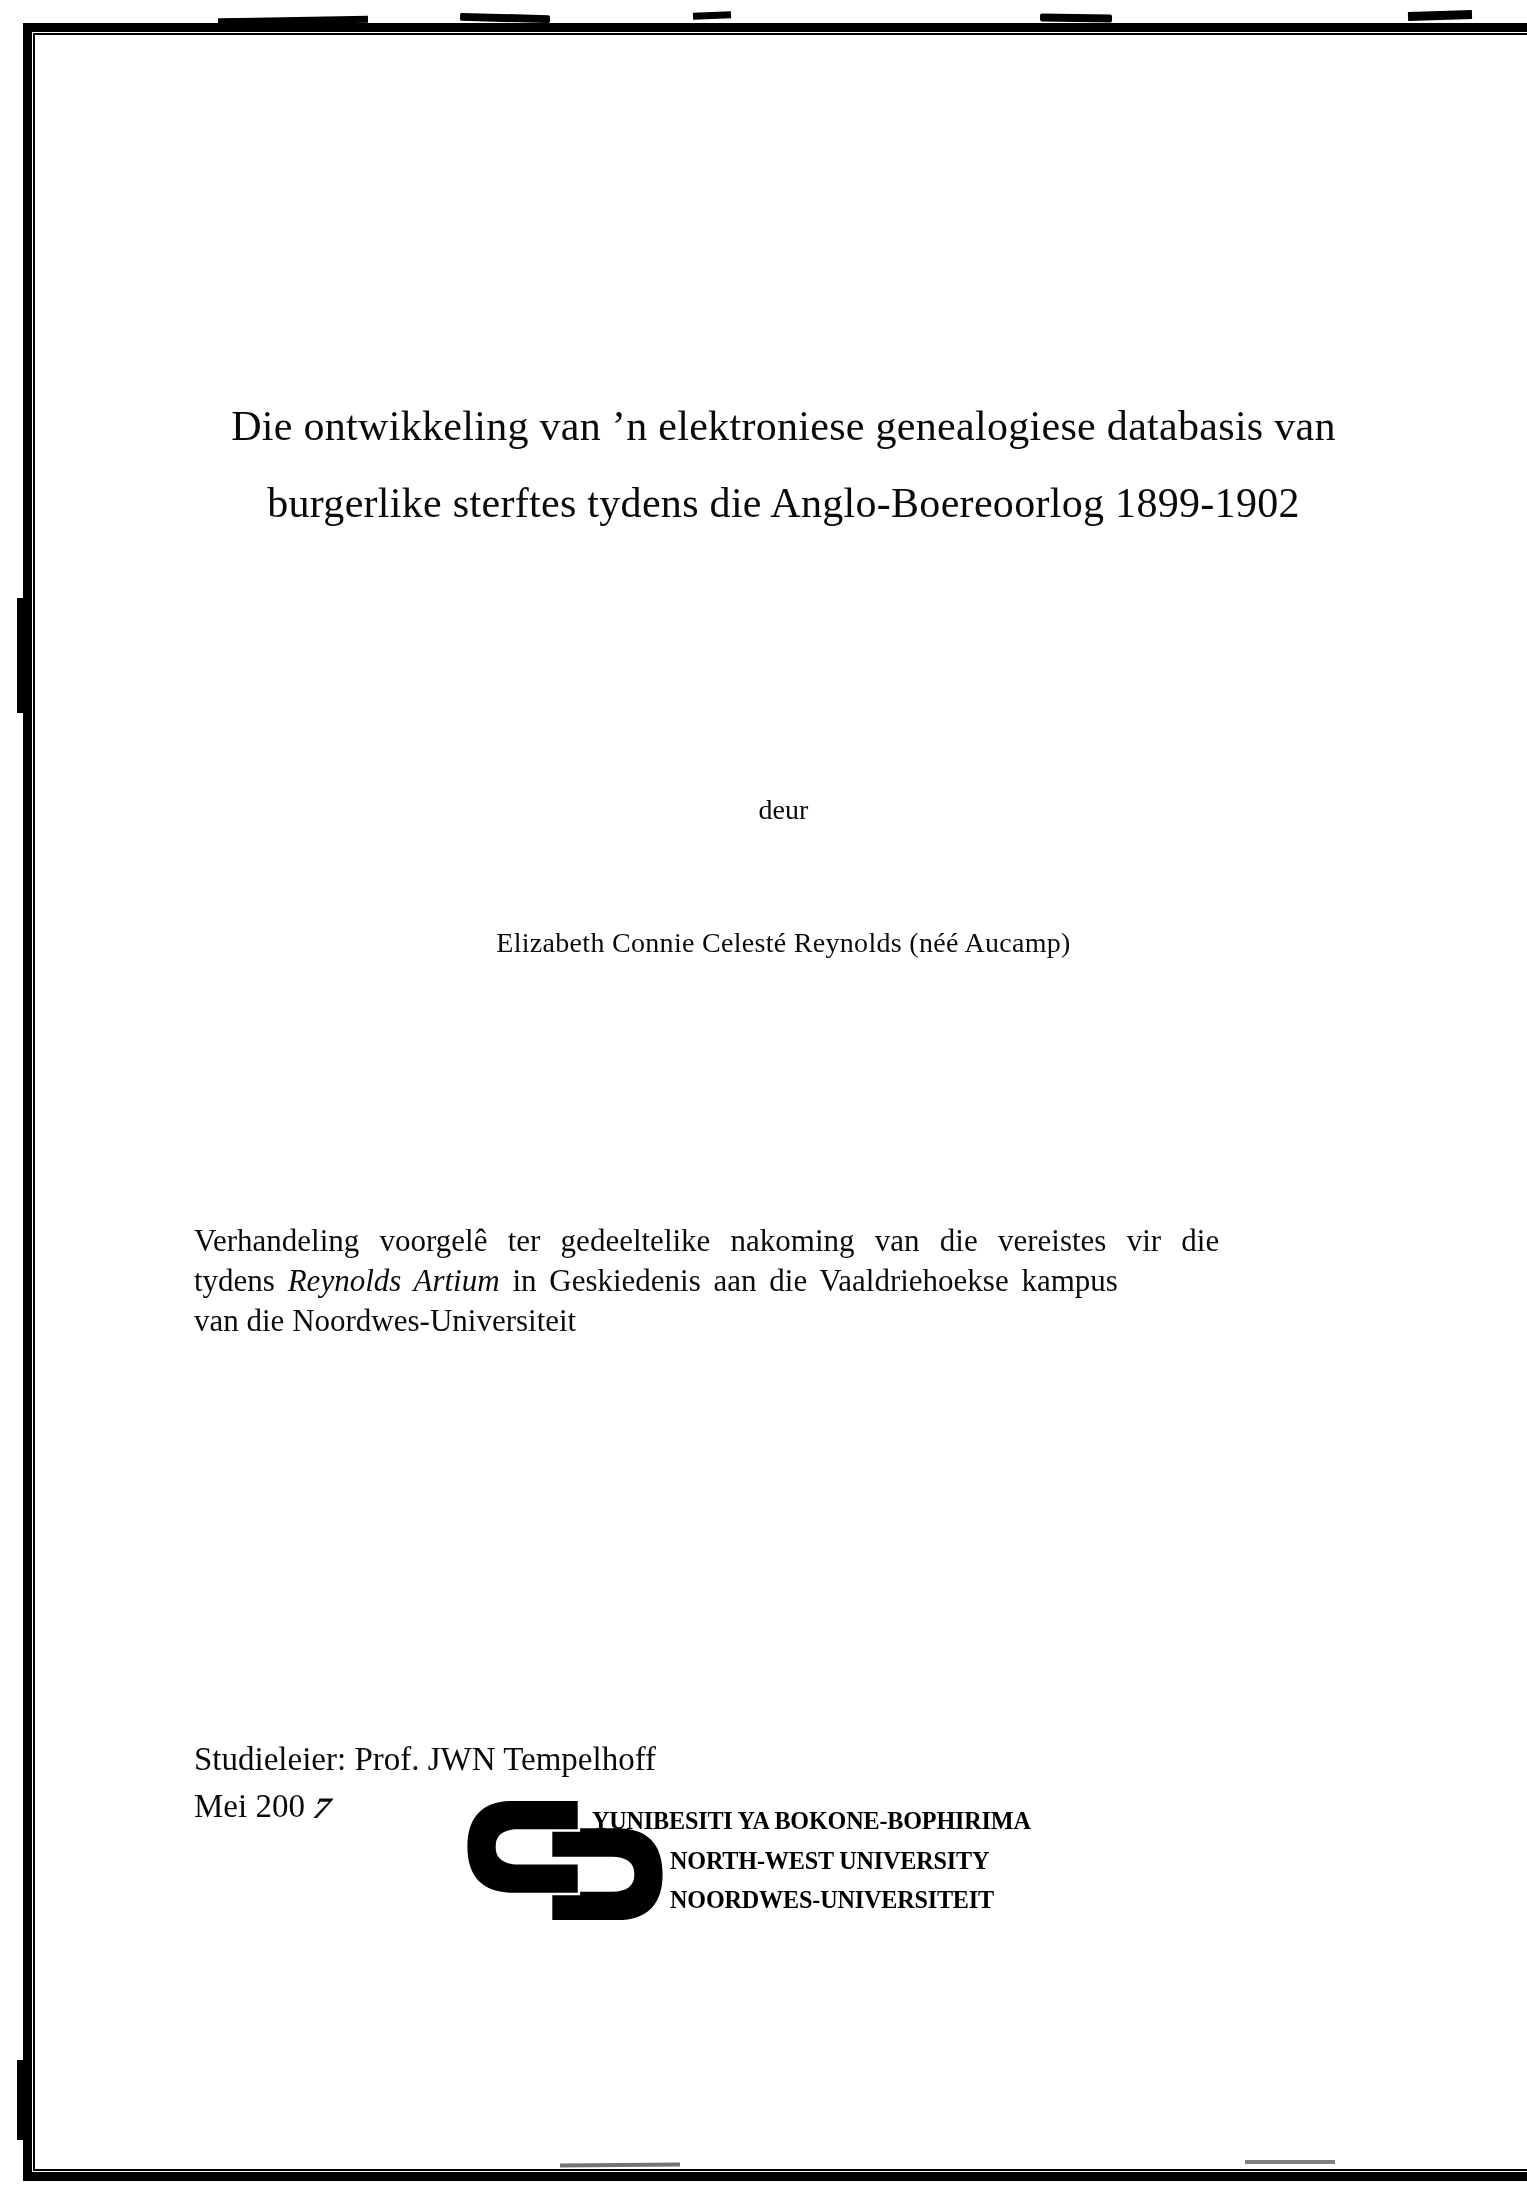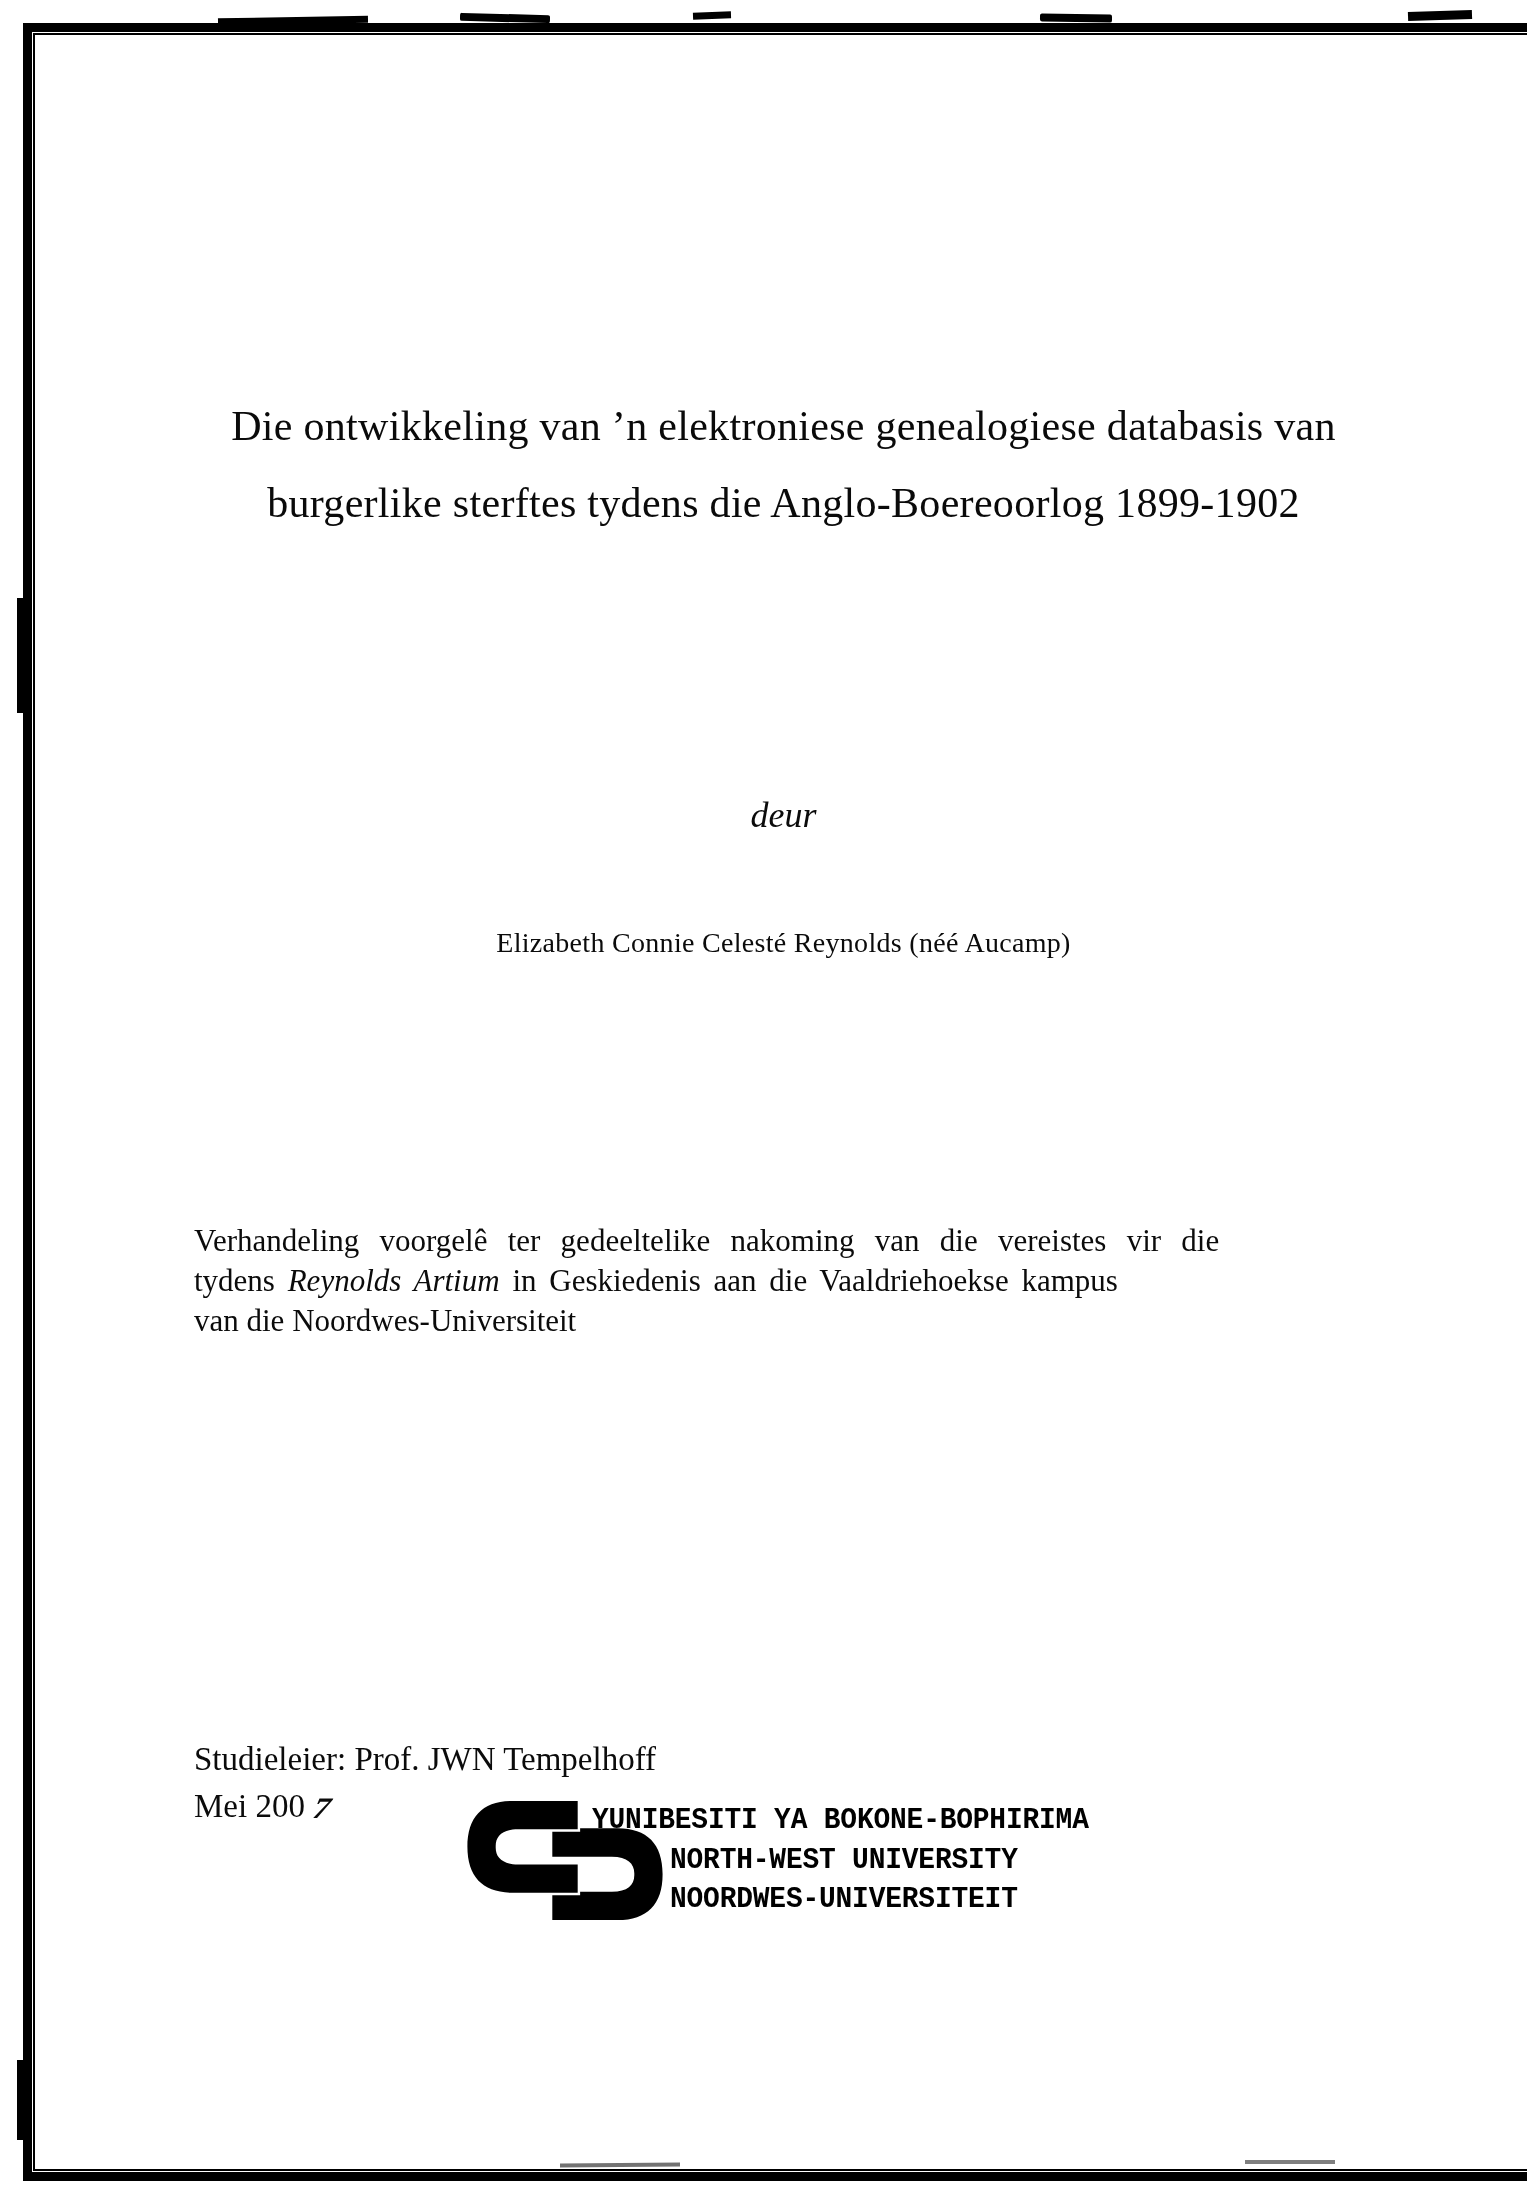--- a/index.html
+++ b/index.html
@@ -52,22 +52,21 @@
     line-height: 77px;
     letter-spacing: 0.3px;
     color: #0a0a0a;
   }
   .title .t-line { display: block; }
 
   .deur {
     position: absolute;
     left: 60px; right: 64px; top: 794px;
     text-align: center;
-    font-size: 36px;
-    font-style: italic;
+    font-size: 28px;
   }
 
   .author {
     position: absolute;
     left: 60px; right: 64px; top: 927px;
     text-align: center;
     font-size: 28px;
     letter-spacing: 0.3px;
   }
 
@@ -98,23 +97,23 @@
 
   
   .logo-mark {
     position: absolute;
     left: 465px; top: 1801px;
     width: 200px; height: 122px;
   }
   .logo-text {
     position: absolute;
     left: 670px; top: 1801px;
-    font-family: Liberation Mono, monospace;
+    font-family: Liberation Serif, serif;
     font-weight: bold;
-    font-size: 30px;
+    font-size: 26px;
     line-height: 39.5px;
     letter-spacing: -0.2px;
     color: #000;
     white-space: nowrap;
   }
   .logo-text .l-line {
     display: block;
     transform: scaleX(0.93);
     transform-origin: left center;
   }

